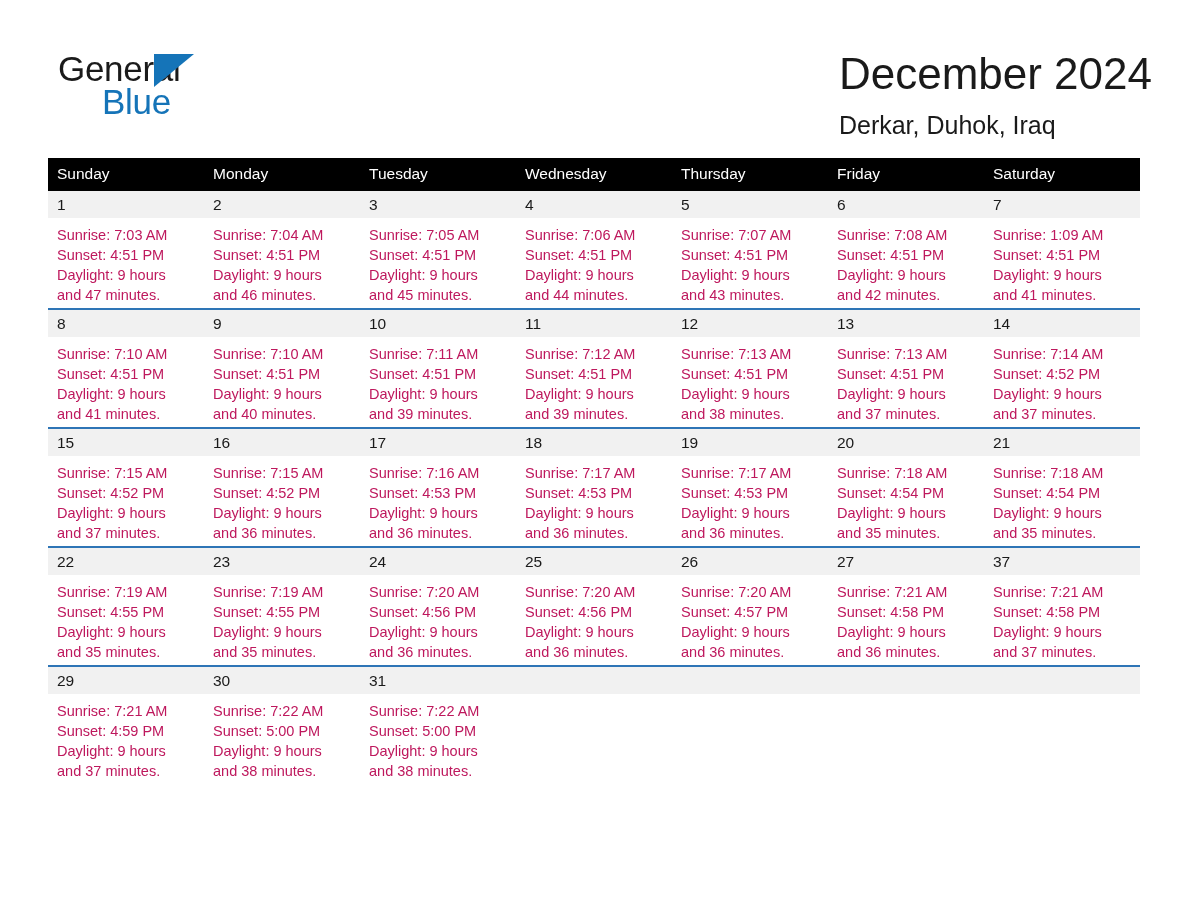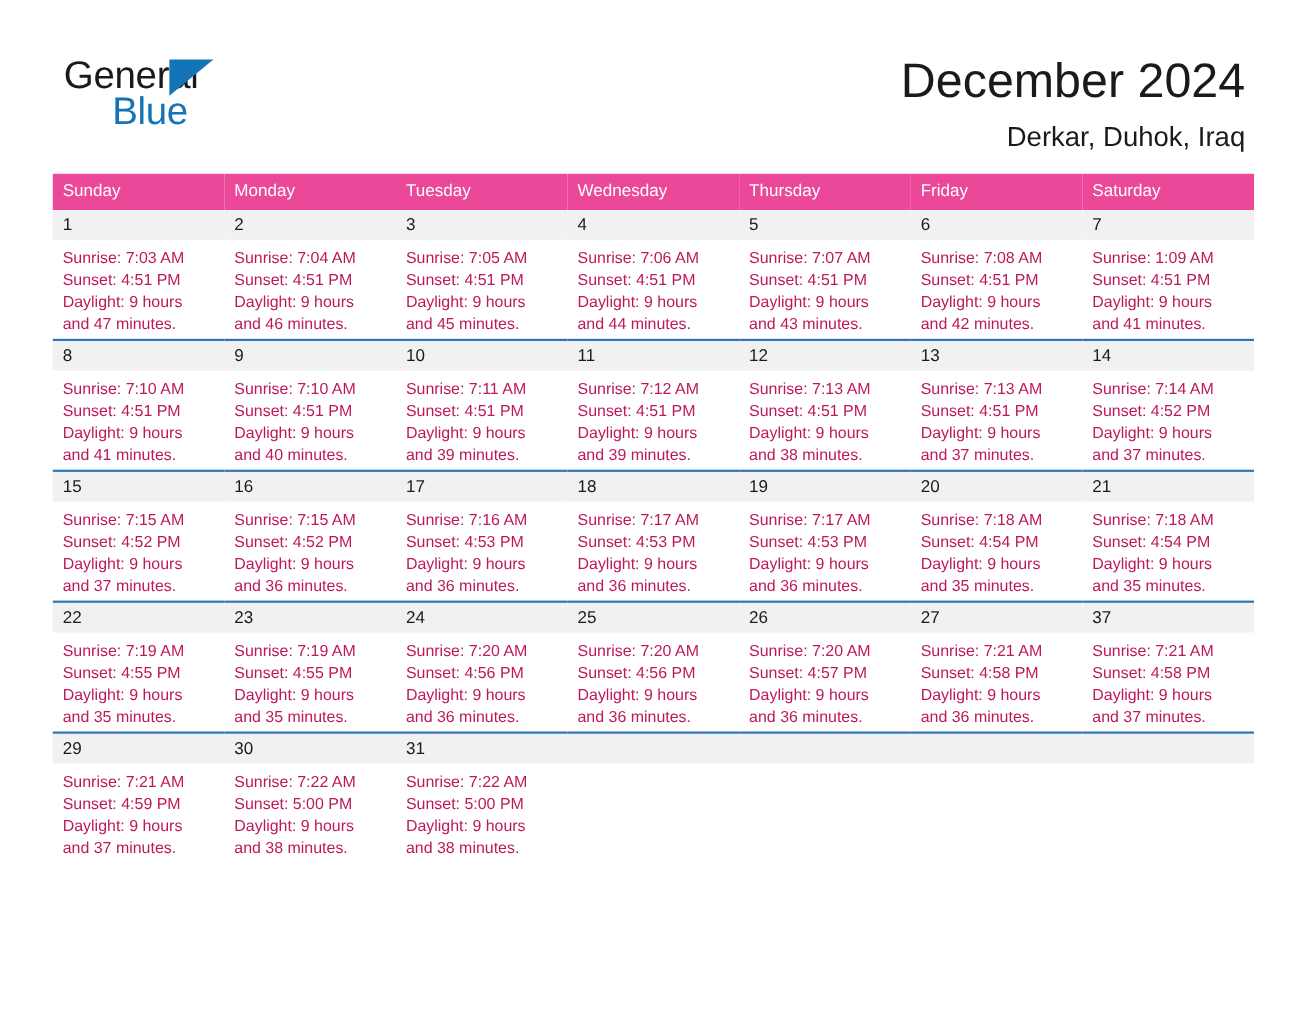--- a/index.html
+++ b/index.html
@@ -62,23 +62,23 @@
     font-size: 35px;
     line-height: 38px;
     color: #1574b8;
     letter-spacing: -0.3px;
     font-weight: 400;
     text-align: center;
   }
 
   .title-block {
     position: absolute;
-    right: 56px;
+    right: 36px;
     top: 48px;
-    text-align: right;
+    text-align: left;
   }
   .month-title {
     font-size: 44px;
     line-height: 52px;
     font-weight: 400;
     color: #1a1a1a;
     letter-spacing: 0px;
   }
   .location {
     margin-top: 11px;
@@ -96,21 +96,21 @@
     width: 1092px;
   }
 
   .cal-table {
     width: 100%;
     border-collapse: collapse;
     table-layout: fixed;
   }
 
   .cal-table th {
-    background: #ec4899;
+    background: #000000;
     color: #ffffff;
     font-size: 15.5px;
     font-weight: 400;
     text-align: left;
     padding: 7px 0 8px 9px;
     height: 17px;
     box-sizing: content-box;
   }
 
   .cal-table td {

